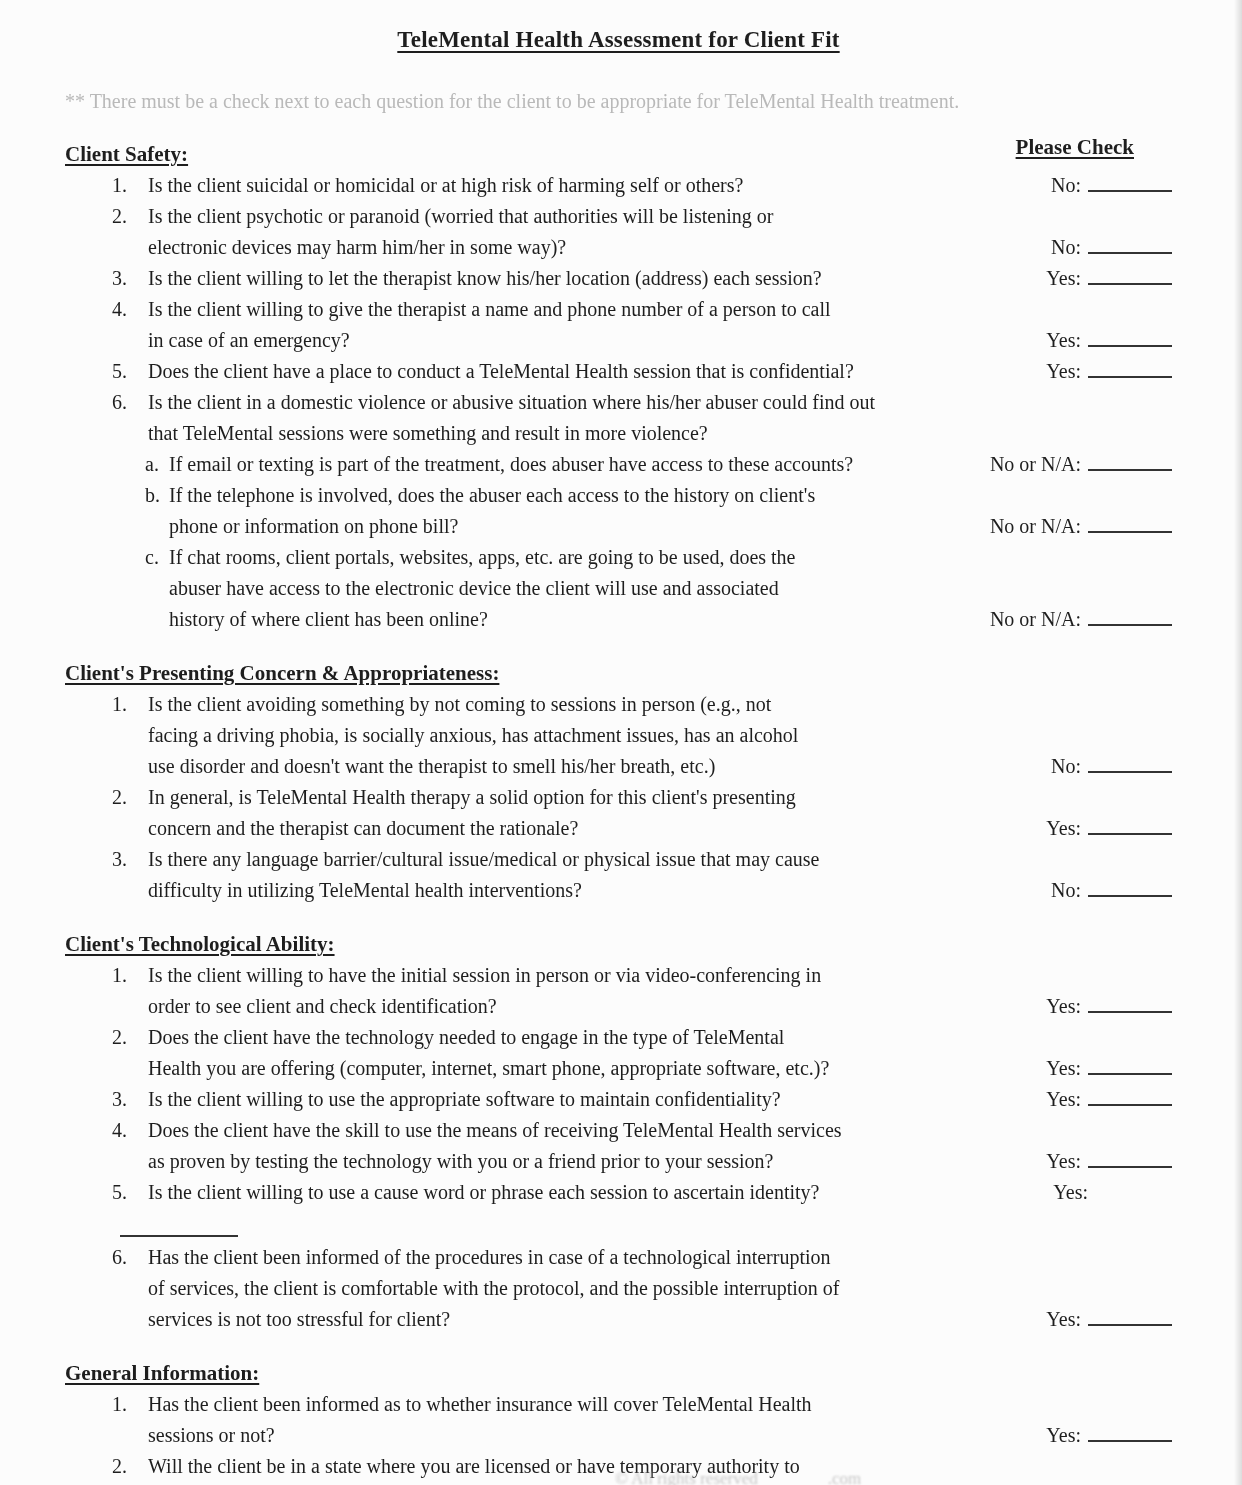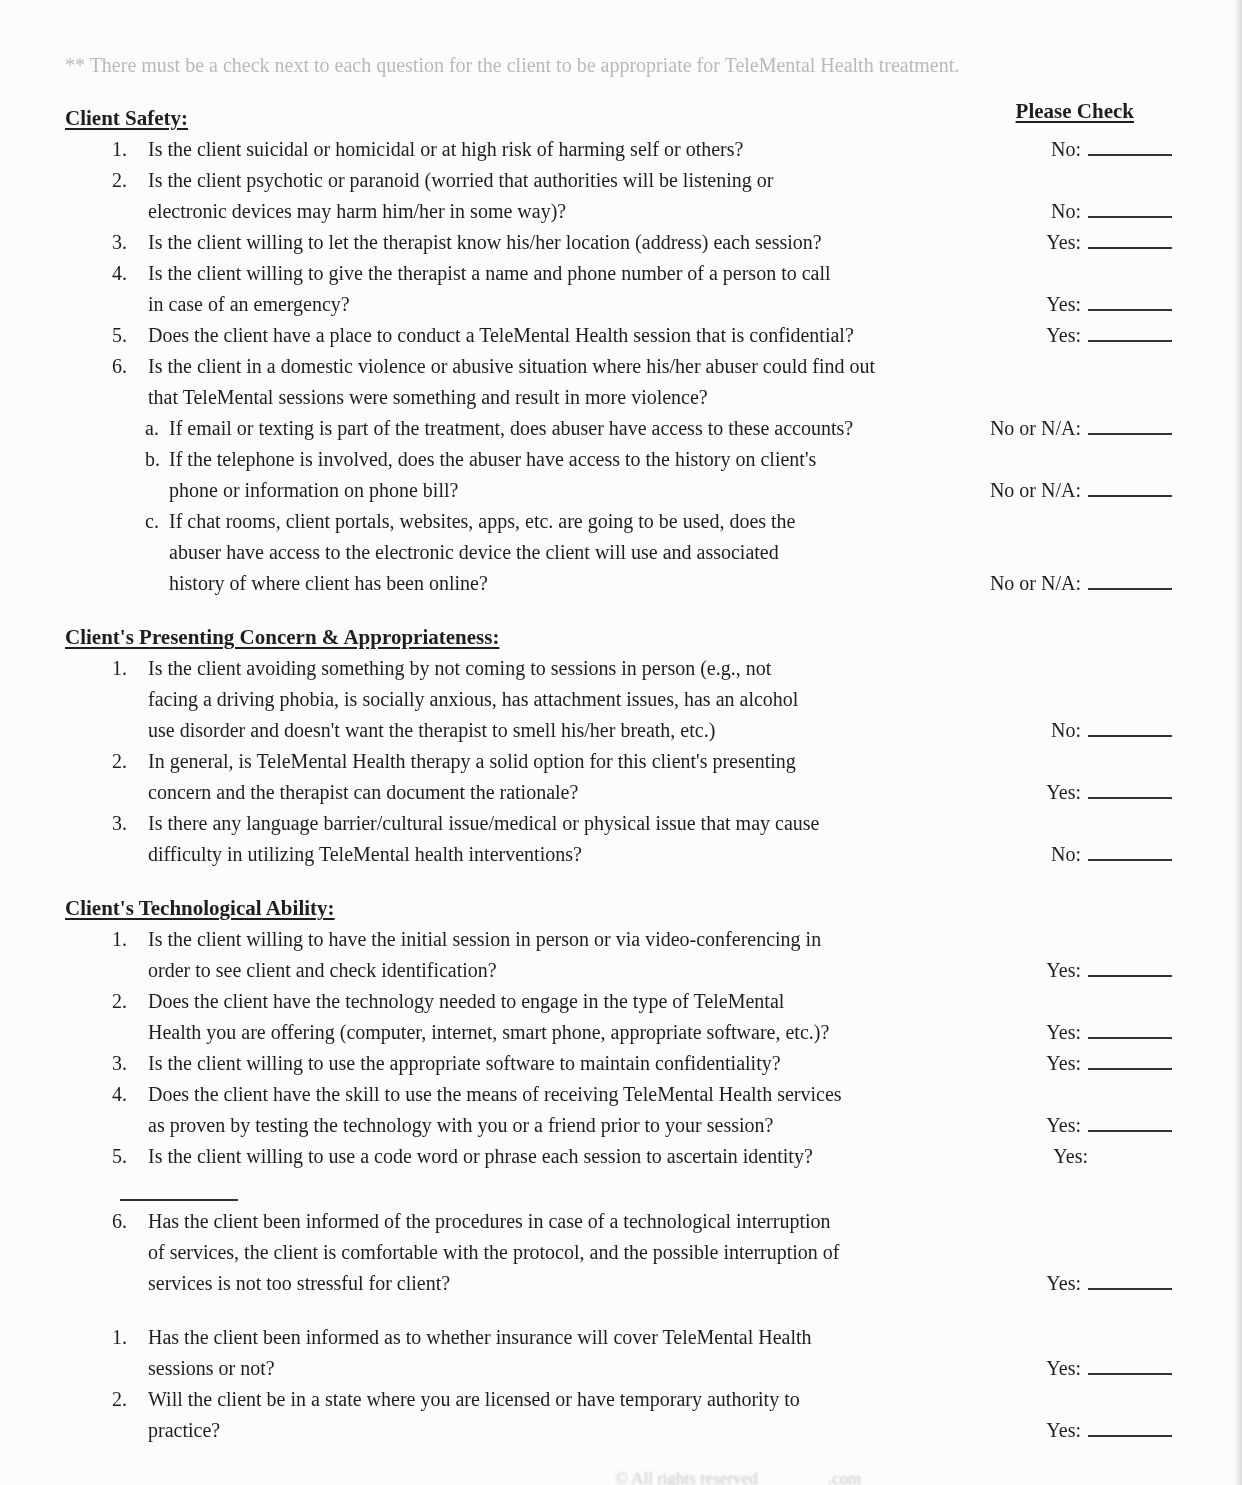--- a/index.html
+++ b/index.html
@@ -33,20 +33,21 @@
   .f1{margin-left:400px;}
   .f2{margin-left:70px;}
 </style>
 </head>
 <body>
 
 <div class="page">
   <div class="scan-edge"></div>
   <div class="content">
 
+    <div class="title">TeleMental Health Assessment for Client Fit</div>
     <div class="instruction">** There must be a check next to each question for the client to be appropriate for TeleMental Health treatment.</div>
 
     <div class="section">
       <div class="section-head">
         <span class="heading">Client Safety:</span>
         <span class="please-check">Please Check</span>
       </div>
       <div class="item">
         <span class="lead">1.</span>
         <span class="qtext">Is the client suicidal or homicidal or at high risk of harming self or others?</span>
@@ -79,21 +80,21 @@
         <span class="qtext">Is the client in a domestic violence or abusive situation where his/her abuser could find out
 that TeleMental sessions were something and result in more violence?</span>
       </div>
       <div class="item sub">
         <span class="lead">a.</span>
         <span class="qtext">If email or texting is part of the treatment, does abuser have access to these accounts?</span>
         <span class="ans"><span>No or N/A:</span><span class="blank"></span></span>
       </div>
       <div class="item sub">
         <span class="lead">b.</span>
-        <span class="qtext">If the telephone is involved, does the abuser have access to the history on client's
+        <span class="qtext">If the telephone is involved, does the abuser each access to the history on client's
 phone or information on phone bill?</span>
         <span class="ans"><span>No or N/A:</span><span class="blank"></span></span>
       </div>
       <div class="item sub">
         <span class="lead">c.</span>
         <span class="qtext">If chat rooms, client portals, websites, apps, etc. are going to be used, does the
 abuser have access to the electronic device the client will use and associated
 history of where client has been online?</span>
         <span class="ans"><span>No or N/A:</span><span class="blank"></span></span>
       </div>
@@ -146,36 +147,39 @@
         <span class="ans"><span>Yes:</span><span class="blank"></span></span>
       </div>
       <div class="item">
         <span class="lead">4.</span>
         <span class="qtext">Does the client have the skill to use the means of receiving TeleMental Health services
 as proven by testing the technology with you or a friend prior to your session?</span>
         <span class="ans"><span>Yes:</span><span class="blank"></span></span>
       </div>
       <div class="item">
         <span class="lead">5.</span>
-        <span class="qtext">Is the client willing to use a code word or phrase each session to ascertain identity?</span>
+        <span class="qtext">Is the client willing to use a cause word or phrase each session to ascertain identity?</span>
         <span class="ans no-blank"><span>Yes:</span></span>
       </div>
       <div class="wrap-blank-row">
         <span class="blank wide"></span>
       </div>
       <div class="item">
         <span class="lead">6.</span>
         <span class="qtext">Has the client been informed of the procedures in case of a technological interruption
 of services, the client is comfortable with the protocol, and the possible interruption of
 services is not too stressful for client?</span>
         <span class="ans"><span>Yes:</span><span class="blank"></span></span>
       </div>
     </div>
 
     <div class="section">
+      <div class="section-head">
+        <span class="heading">General Information:</span>
+      </div>
       <div class="item">
         <span class="lead">1.</span>
         <span class="qtext">Has the client been informed as to whether insurance will cover TeleMental Health
 sessions or not?</span>
         <span class="ans"><span>Yes:</span><span class="blank"></span></span>
       </div>
       <div class="item">
         <span class="lead">2.</span>
         <span class="qtext">Will the client be in a state where you are licensed or have temporary authority to
 practice?</span>

